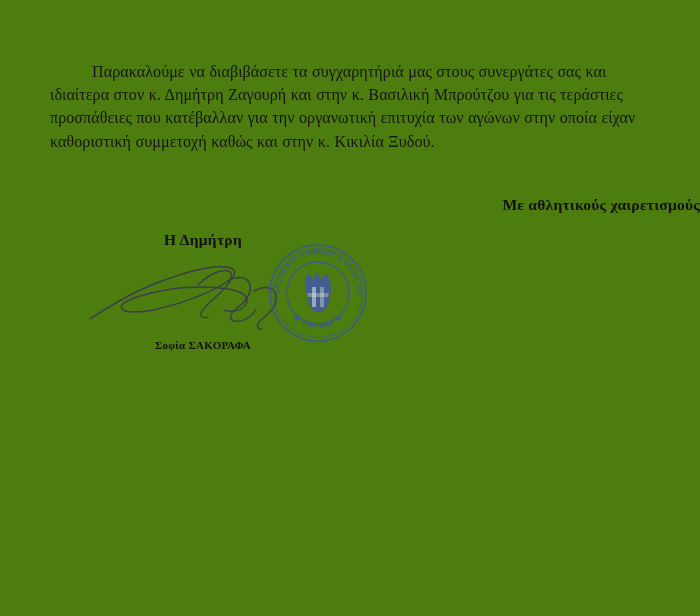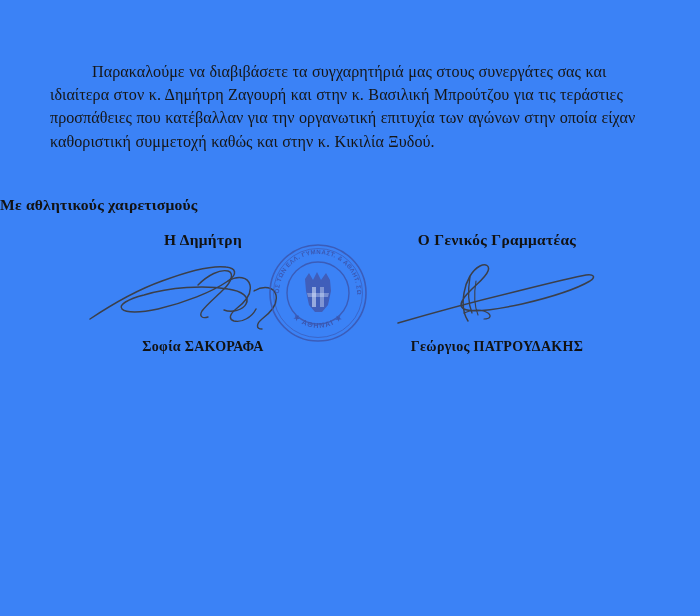--- a/index.html
+++ b/index.html
@@ -14,21 +14,21 @@
     position: relative;
     overflow: hidden;
     font-family: "Liberation Serif", "DejaVu Serif", serif;
     color: #141414;
     -webkit-font-smoothing: antialiased;
   }
 
   .page {
     position: absolute;
     inset: 0;
-    background: #3b82f6;
+    background: #4d7c0f;
   }
 
   
   .body-copy {
     position: absolute;
     left: 50px;
     top: 60px;
     width: 598px;
   }
 
@@ -46,21 +46,21 @@
     margin-top: 1px;
   }
   .para:last-child { text-align: left; }
 
   
   .salutation {
     position: absolute;
     left: 0;
     right: 0;
     top: 196px;
-    text-align: left;
+    text-align: right;
     font-size: 15.6px;
     font-weight: bold;
     letter-spacing: 0.2px;
     color: #121212;
   }
 
   
   .sig-block {
     position: absolute;
     left: 50px;
@@ -84,21 +84,21 @@
     letter-spacing: 0.35px;
     color: #121212;
     white-space: nowrap;
   }
 
   .sig-name {
     position: absolute;
     top: 108px;
     left: 0;
     width: 100%;
-    font-size: 14px;
+    font-size: 11px;
     font-weight: bold;
     letter-spacing: 0.3px;
     color: #121212;
     white-space: nowrap;
   }
 
   .sig-scribble {
     position: absolute;
     top: 16px;
     left: 0;
@@ -160,38 +160,20 @@
           <path d="M150 34 C160 28 170 30 172 38 C174 47 166 56 158 62
                    C152 67 150 72 156 74 C164 76 174 70 178 62" stroke-width="1.4"></path>
           <path d="M176 44 C186 38 196 40 198 48 C200 57 192 66 184 72
                    C178 77 178 82 184 82" stroke-width="1.4"></path>
         </svg>
       </div>
 
       <div class="sig-name">Σοφία ΣΑΚΟΡΑΦΑ</div>
     </div>
 
-    <div class="sig-col right">
-      <div class="sig-title">Ο Γενικός  Γραμματέας</div>
-
-      <div class="sig-scribble">
-        <svg viewBox="0 0 250 88" preserveAspectRatio="none" aria-hidden="true">
-          <path d="M26 76 C60 66 104 54 146 44 C178 36 202 30 214 28
-                   C222 27 224 30 218 34 C206 41 180 50 150 57
-                   C122 63 100 66 92 62 C86 59 90 52 98 44
-                   C106 36 114 30 116 24 C118 19 114 16 108 19
-                   C100 23 94 34 92 46 C90 58 92 68 96 74" stroke-width="1.5"></path>
-          <path d="M98 30 C96 42 96 56 100 66" stroke-width="1.3"></path>
-          <path d="M104 34 C102 46 102 58 106 68" stroke-width="1.1"></path>
-          <path d="M92 66 C100 62 110 62 116 66 C120 69 118 72 112 72" stroke-width="1.2"></path>
-        </svg>
-      </div>
-
-      <div class="sig-name">Γεώργιος  ΠΑΤΡΟΥΔΑΚΗΣ</div>
-    </div>
   </div>
 
   <div class="stamp">
     <svg viewBox="0 0 104 104" aria-hidden="true">
       <defs>
         <path id="arcTop" d="M 13,52 A 39,39 0 0 1 91,52"></path>
         <path id="arcBottom" d="M 17,52 A 35,35 0 0 0 87,52"></path>
       </defs>
 
       <circle cx="52" cy="52" r="48" fill="none" stroke="#3b52a8" stroke-width="1.6" opacity="0.85"></circle>

